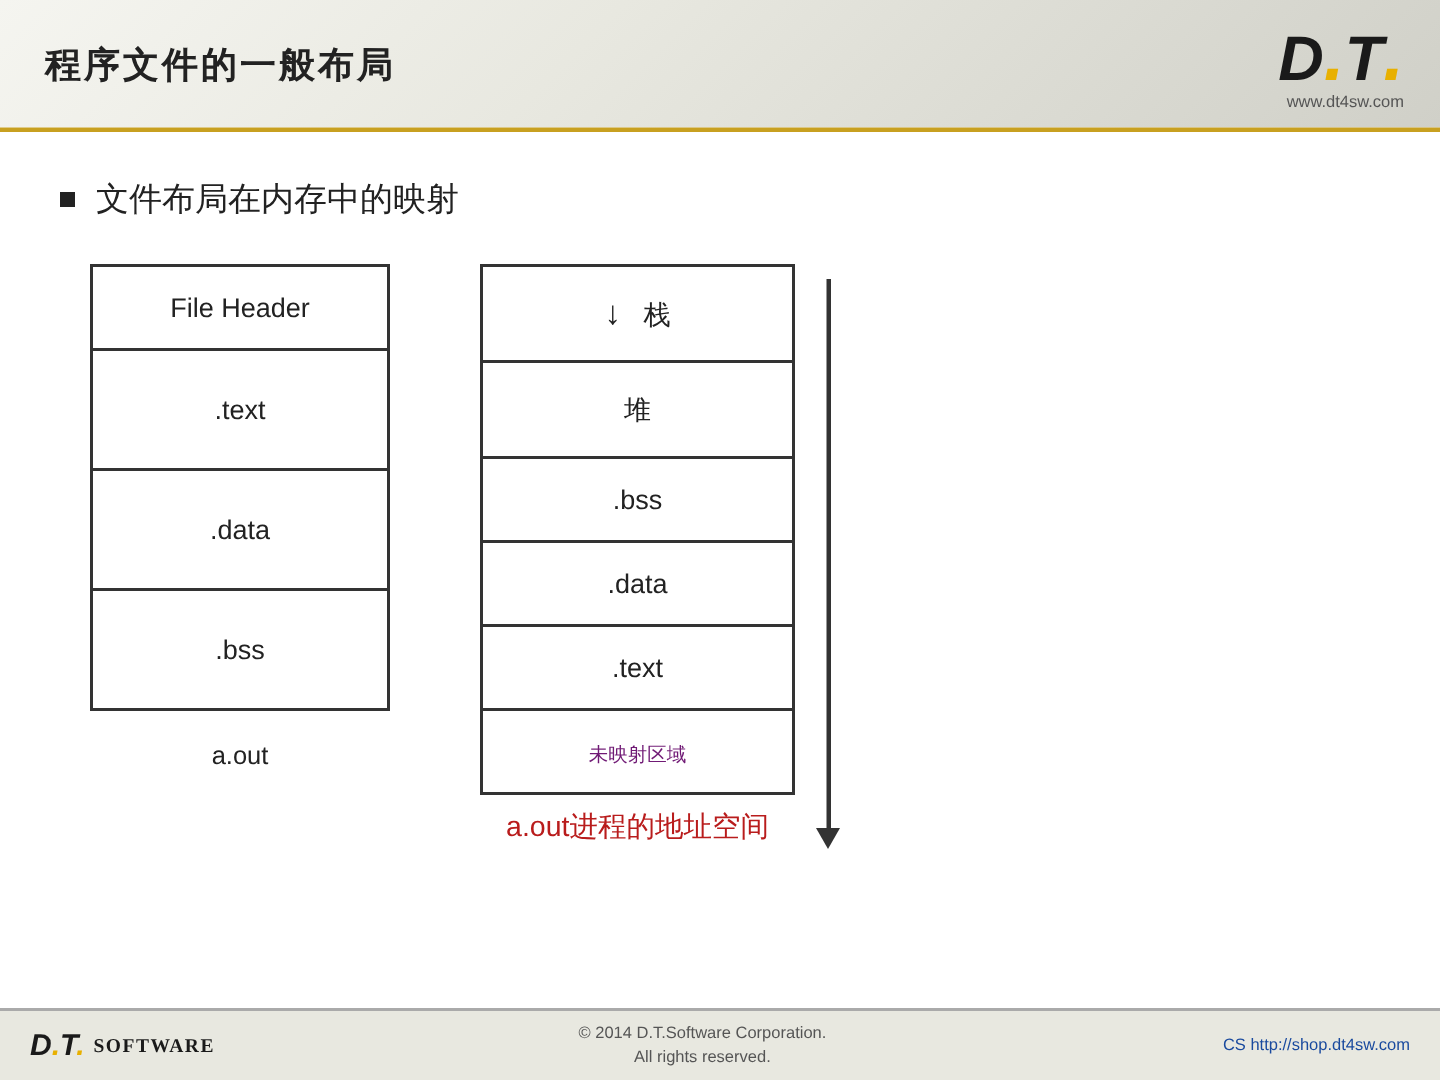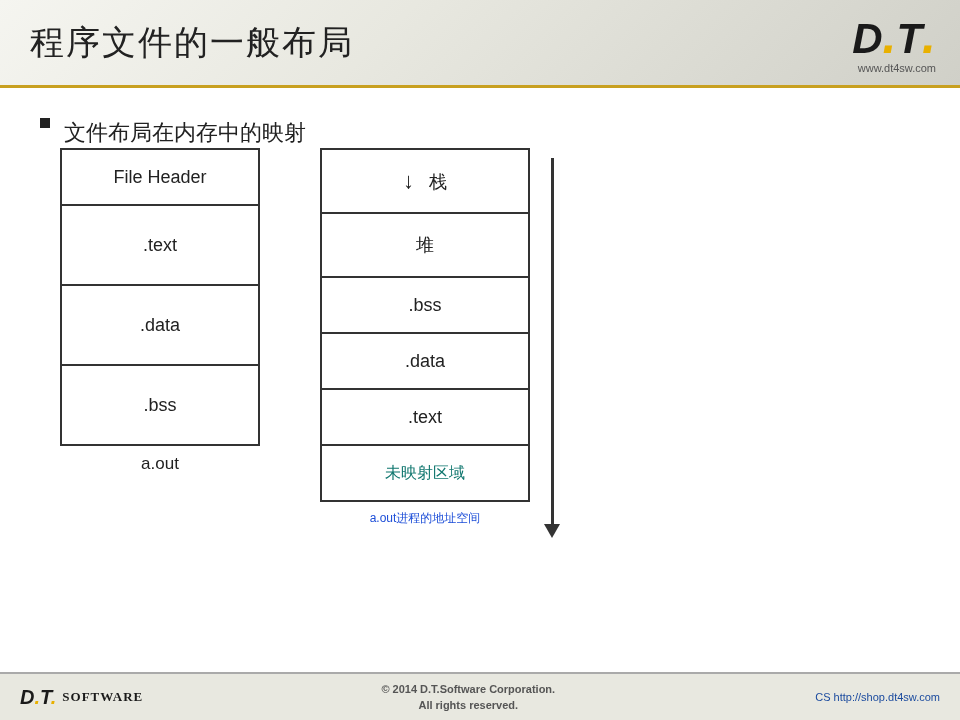--- a/index.html
+++ b/index.html
@@ -19,22 +19,22 @@
       background: linear-gradient(135deg, #f5f5f0 0%, #e8e8e0 40%, #d0d0c8 100%);
       display: flex;
       align-items: center;
       justify-content: space-between;
       padding: 0 24px 0 30px;
       border-bottom: 3px solid #c8a020;
       position: relative;
     }
 
     #header-title {
-      font-size: 34px;
-      font-weight: normal;
+      font-size: 24px;
+      font-weight: bold;
       color: #222;
       letter-spacing: 2px;
     }
 
     #logo-area {
       display: flex;
       flex-direction: column;
       align-items: flex-end;
     }
 
@@ -58,21 +58,22 @@
 
     
     #main {
       padding: 30px 40px 20px 40px;
       position: relative;
     }
 
     
     #bullet-section {
       display: flex;
-      align-items: flex-start;
+      align-items: center;
+      margin-bottom: 28px;
     }
 
     .bullet-square {
       width: 10px;
       height: 10px;
       background: #222;
       margin-right: 14px;
       flex-shrink: 0;
     }
 
@@ -120,21 +121,21 @@
 
     .cell-data {
       height: 80px;
     }
 
     .cell-bss {
       height: 80px;
     }
 
     .diagram-label {
-      margin-top: 8px;
+      margin-top: 20px;
       font-size: 17px;
       color: #222;
     }
 
     
     .diagram-right {
       display: flex;
       align-items: flex-start;
       gap: 14px;
     }
@@ -175,28 +176,28 @@
     .cell-data-r { height: 56px; }
     .cell-text-r { height: 56px; }
 
     .cell-unmapped {
       height: 56px;
       border: 2px dashed #333;
       background: #fff;
     }
 
     .unmapped-text {
-      font-size: 16px;
-      color: #0f766e;
+      font-size: 13px;
+      color: #701a75;
     }
 
     .process-label {
       margin-top: 8px;
-      font-size: 12px;
-      color: #1d4ed8;
+      font-size: 19px;
+      color: #b91c1c;
     }
 
     
     .right-arrow-area {
       display: flex;
       flex-direction: column;
       align-items: center;
       justify-content: space-between;
       height: 390px;
       padding-top: 10px;
@@ -254,21 +255,20 @@
       color: #1a1a1a;
       letter-spacing: 1px;
       font-family: Liberation Serif, serif;
     }
 
     .footer-center {
       text-align: center;
       font-size: 11px;
       color: #555;
       line-height: 1.5;
-      font-weight: bold;
     }
 
     .footer-right {
       font-size: 11px;
       color: #1a4a9e;
       text-align: left;
       margin-left: 22px;
     }
 
     .footer-right a {

